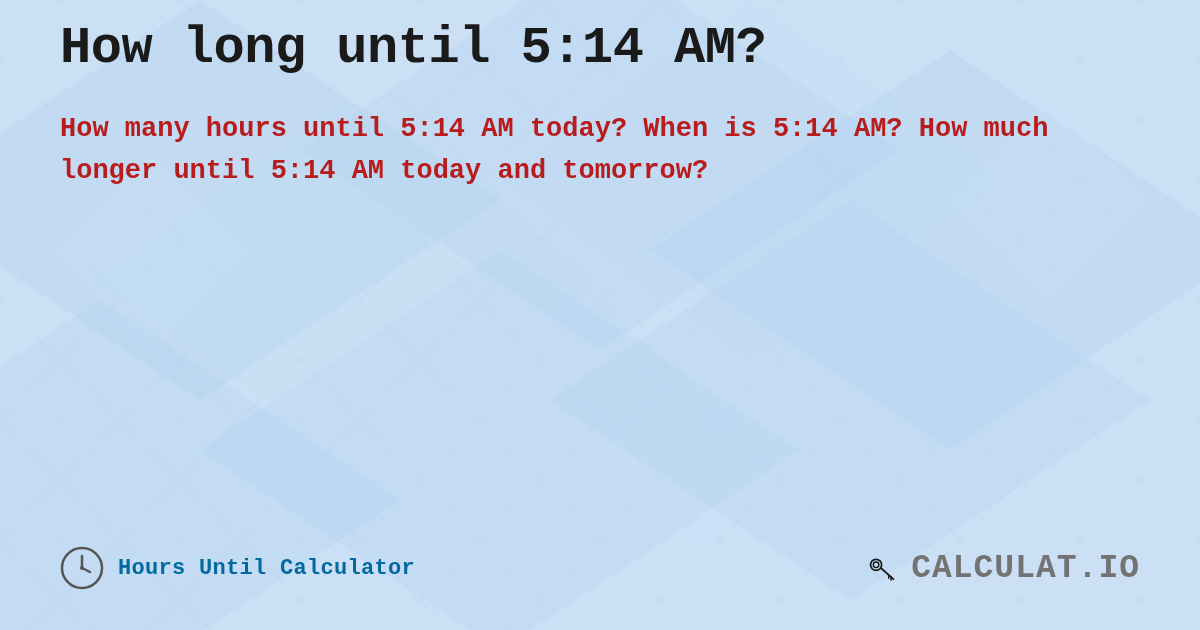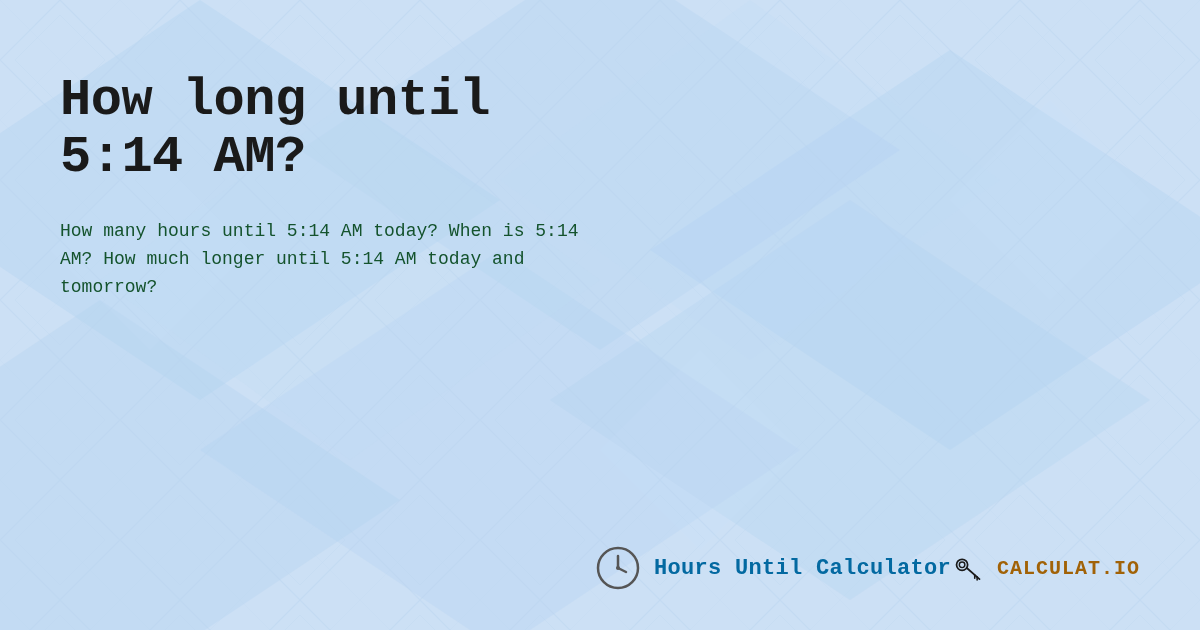--- a/index.html
+++ b/index.html
@@ -17,41 +17,41 @@
     .bg-pattern {
       position: absolute;
       top: 0; left: 0;
       width: 100%; height: 100%;
       z-index: 0;
     }
 
     .content {
       position: relative;
       z-index: 1;
-      padding: 72px 60px 40px 60px;
+      padding: 20px 60px 40px 60px;
       height: 100%;
       display: flex;
-      flex-direction: row;
+      flex-direction: column;
       justify-content: space-between;
     }
 
     .main-title {
       font-size: 52px;
       font-weight: 900;
       color: #1a1a1a;
       font-family: 'Courier New', Courier, monospace;
       letter-spacing: -0.5px;
       line-height: 1.1;
       margin-bottom: 32px;
     }
 
     .description {
-      font-size: 18px;
-      font-weight: 400;
-      color: #14532d;
+      font-size: 27px;
+      font-weight: 700;
+      color: #b91c1c;
       font-family: 'Courier New', Courier, monospace;
       line-height: 1.55;
       max-width: 1060px;
     }
 
     .footer {
       display: flex;
       align-items: center;
       justify-content: space-between;
       margin-top: auto;
@@ -83,23 +83,23 @@
       gap: 8px;
     }
 
     .calculat-icon {
       width: 38px;
       height: 38px;
       flex-shrink: 0;
     }
 
     .branding-right-text {
-      font-size: 20px;
+      font-size: 33px;
       font-weight: 700;
-      color: #a16207;
+      color: #737373;
       font-family: 'Courier New', Courier, monospace;
       letter-spacing: 1px;
     }
 
     .top-section {
       flex: 1;
     }
   </style>
 </head>
 <body>

